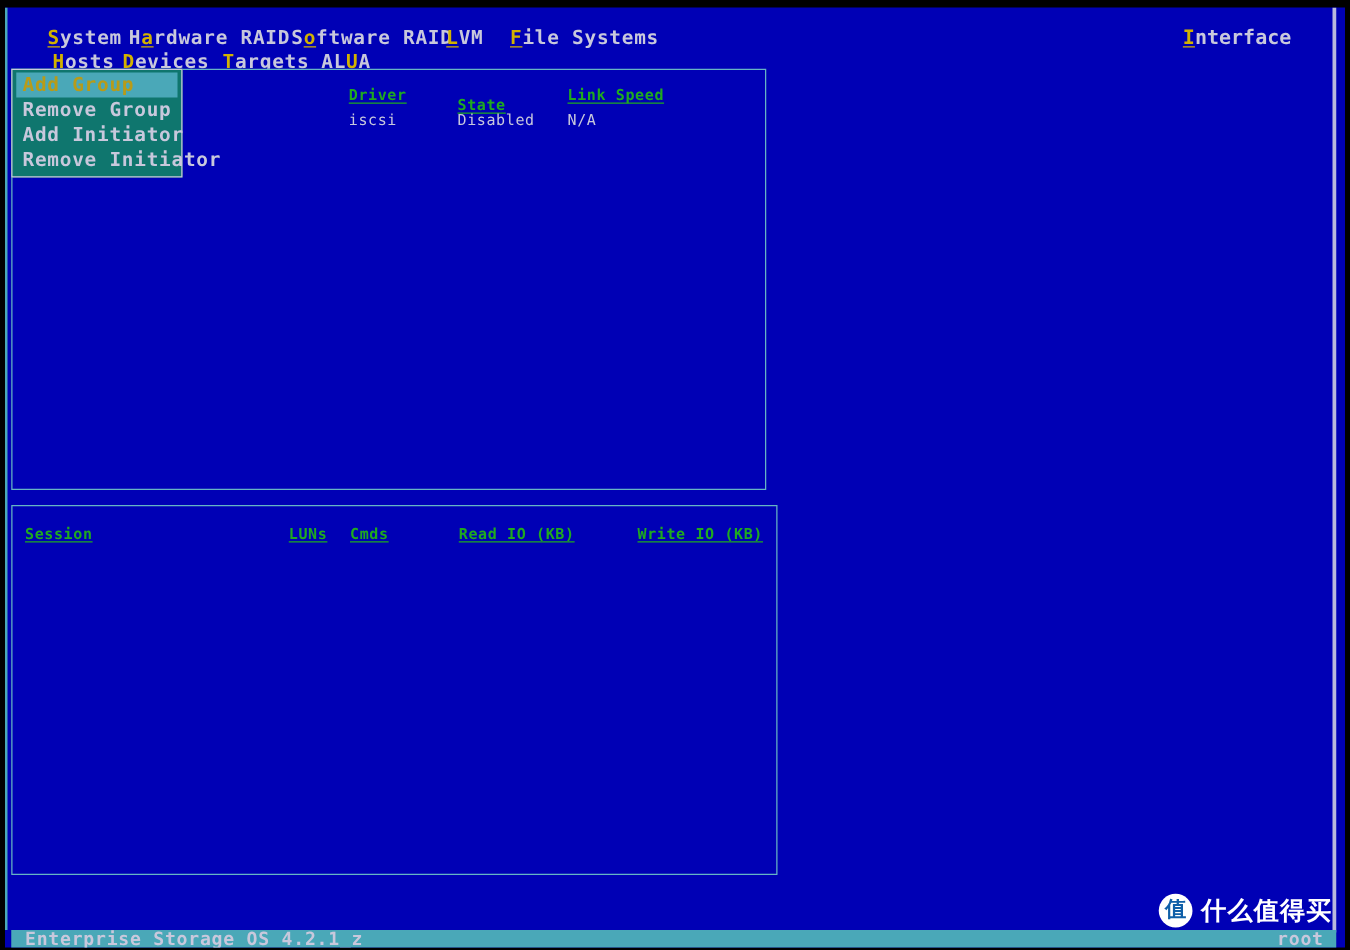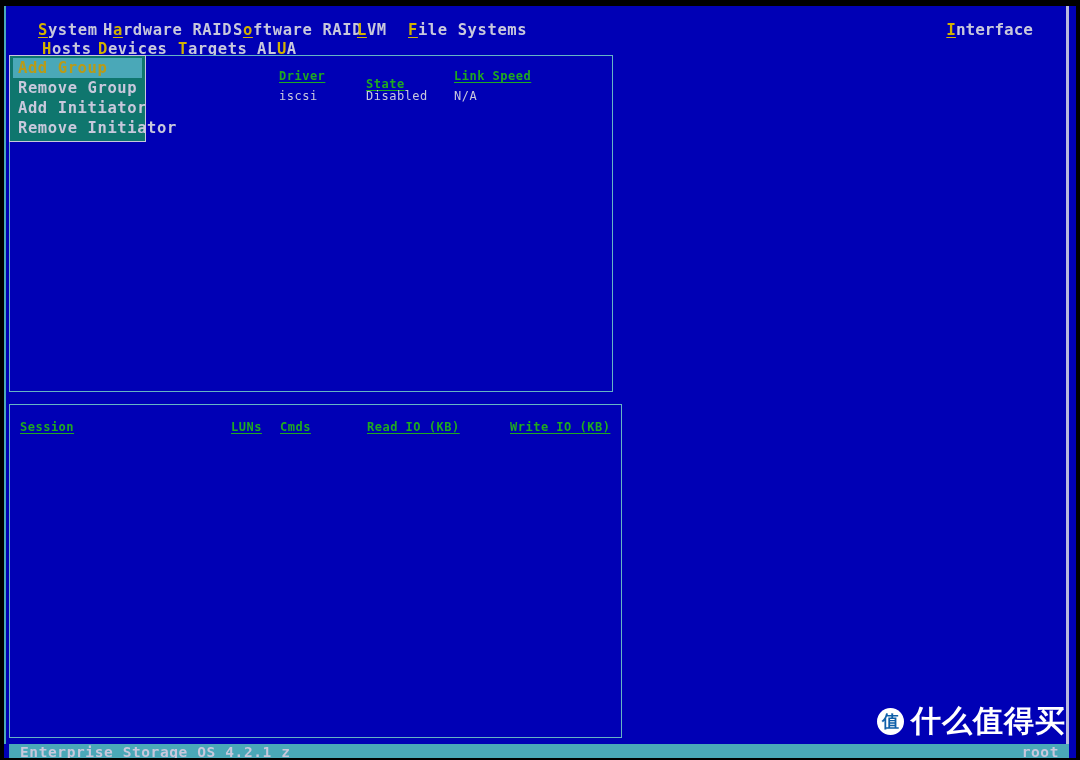--- a/index.html
+++ b/index.html
@@ -102,21 +102,21 @@
   #panel-top {
     left: 5px;
     top: 49px;
     width: 604px;
     height: 337px;
   }
   #panel-bottom {
     left: 5px;
     top: 398px;
     width: 613px;
-    height: 334px;
+    height: 296px;
   }
 
   
   .cell {
     position: absolute;
     white-space: pre;
     font-size: 12px;
     line-height: 18px;
     letter-spacing: 0.5px;
   }
@@ -206,21 +206,21 @@
     color: #0f5fa8;
     font-family: "DejaVu Sans", "Liberation Sans", sans-serif;
     font-size: 17px;
     font-weight: bold;
     line-height: 27px;
     text-align: center;
   }
   #wm-text {
     color: #ffffff;
     font-family: "DejaVu Sans", "Liberation Sans", sans-serif;
-    font-size: 30px;
+    font-size: 20px;
     font-weight: bold;
     letter-spacing: 1px;
     white-space: pre;
   }
 </style>
 </head>
 <body>
 
 <div id="screen">
 

